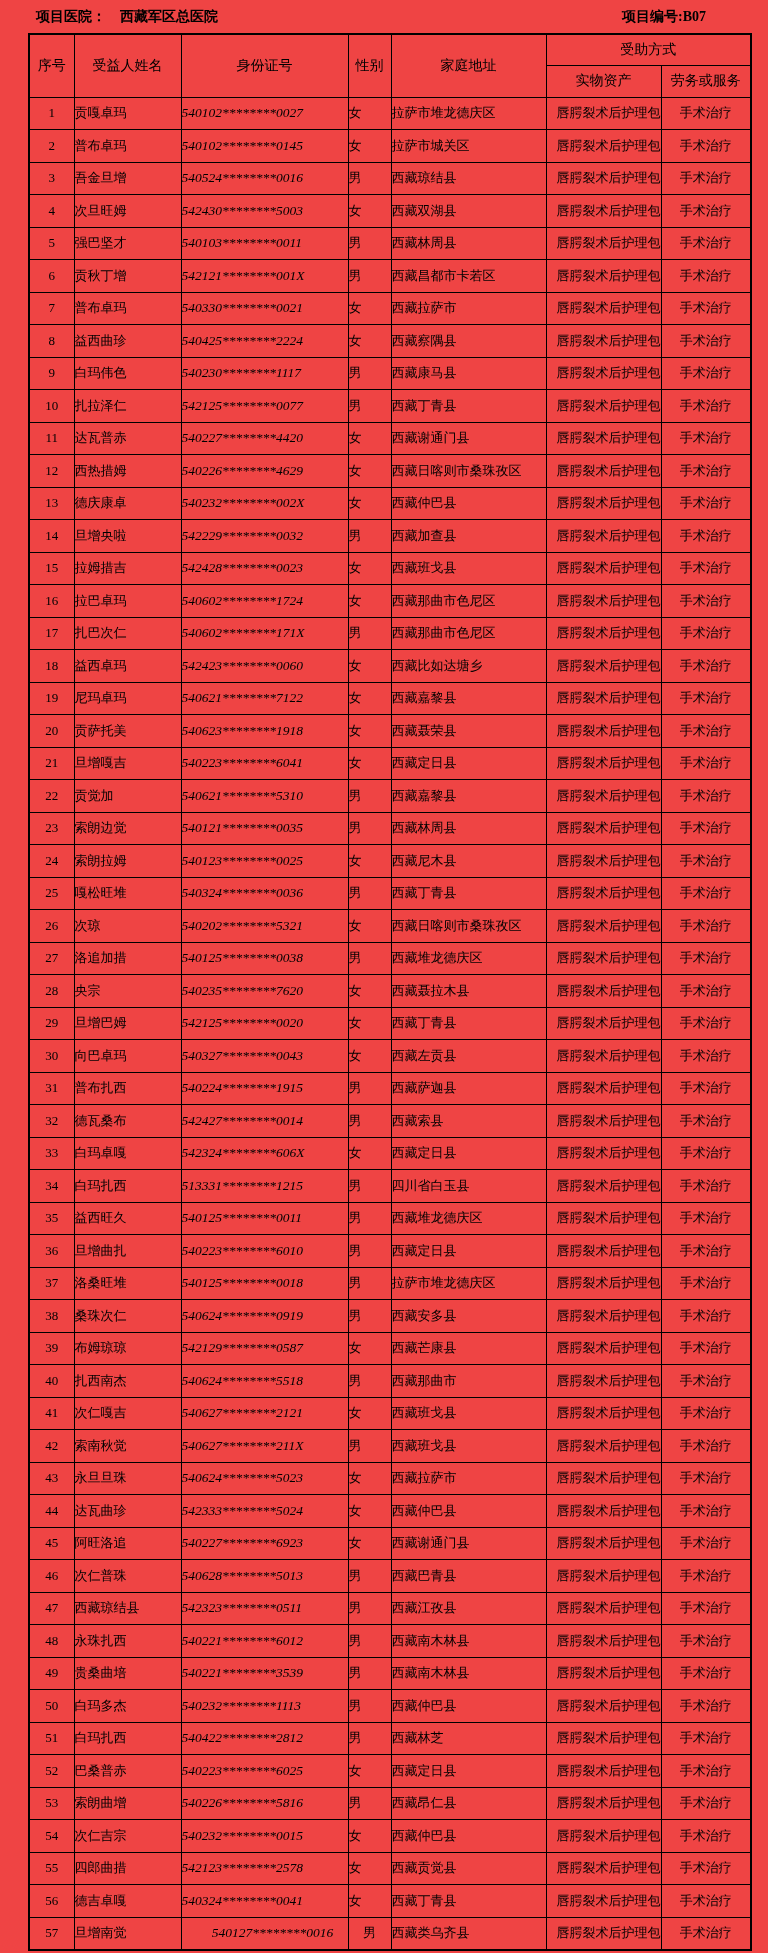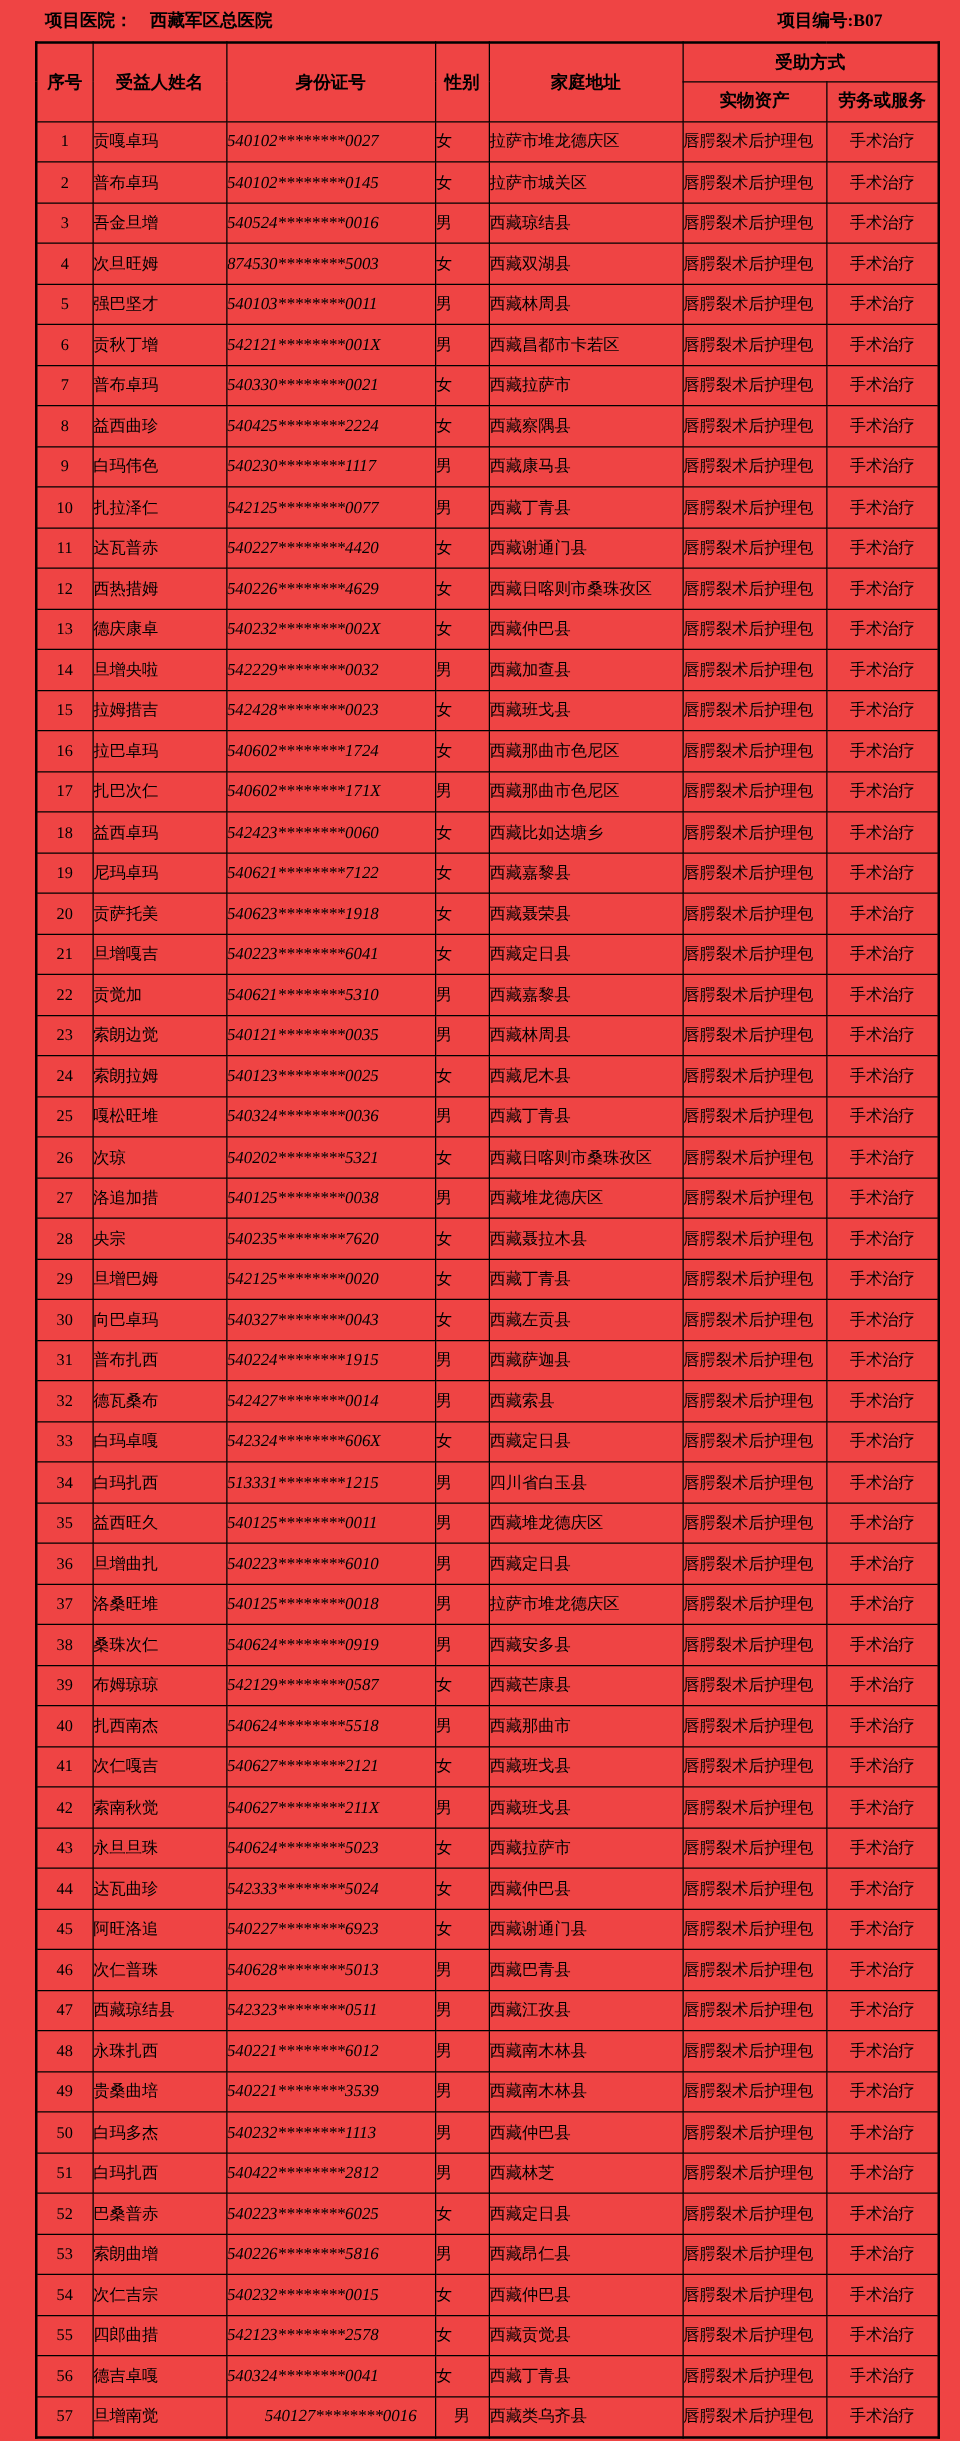--- a/index.html
+++ b/index.html
@@ -33,34 +33,34 @@
     width: 722px;
   }
   table.roster th, table.roster td {
     border: 1px solid #000000;
     padding: 0;
     overflow: hidden;
     white-space: nowrap;
   }
   table.roster { border: 2px solid #000000; }
   thead th {
-    font-weight: bold;
+    font-weight: normal;
     font-size: 14px;
     text-align: center;
   }
   thead tr.head-top { height: 31px; }
   thead tr.head-sub { height: 32px; }
   tbody tr { height: 32.5px; }
   tbody td { font-size: 13px; }
   td.col-index   { text-align: center; }
   td.col-name    { padding-left: 7px; }
   td.col-id      { padding-left: 7px; font-size: 13.5px; font-style: italic; }
   td.col-gender  { padding-left: 7px; }
   td.col-address { padding-left: 7px; }
-  td.col-physical{ text-align: left; }
+  td.col-physical{ text-align: right; }
   td.col-service { text-align: center; }
   
   tbody tr:last-child td.col-id { text-align: center; padding-left: 16px; }
   tbody tr:last-child td.col-gender { text-align: center; padding-left: 0; }
 </style>
 </head>
 <body>
 
 <div class="page">
 
@@ -121,21 +121,21 @@
           <td class="col-name">吾金旦增</td>
           <td class="col-id">540524********0016</td>
           <td class="col-gender">男</td>
           <td class="col-address">西藏琼结县</td>
           <td class="col-physical">唇腭裂术后护理包</td>
           <td class="col-service">手术治疗</td>
         </tr>
         <tr>
           <td class="col-index">4</td>
           <td class="col-name">次旦旺姆</td>
-          <td class="col-id">874530********5003</td>
+          <td class="col-id">542430********5003</td>
           <td class="col-gender">女</td>
           <td class="col-address">西藏双湖县</td>
           <td class="col-physical">唇腭裂术后护理包</td>
           <td class="col-service">手术治疗</td>
         </tr>
         <tr>
           <td class="col-index">5</td>
           <td class="col-name">强巴坚才</td>
           <td class="col-id">540103********0011</td>
           <td class="col-gender">男</td>

